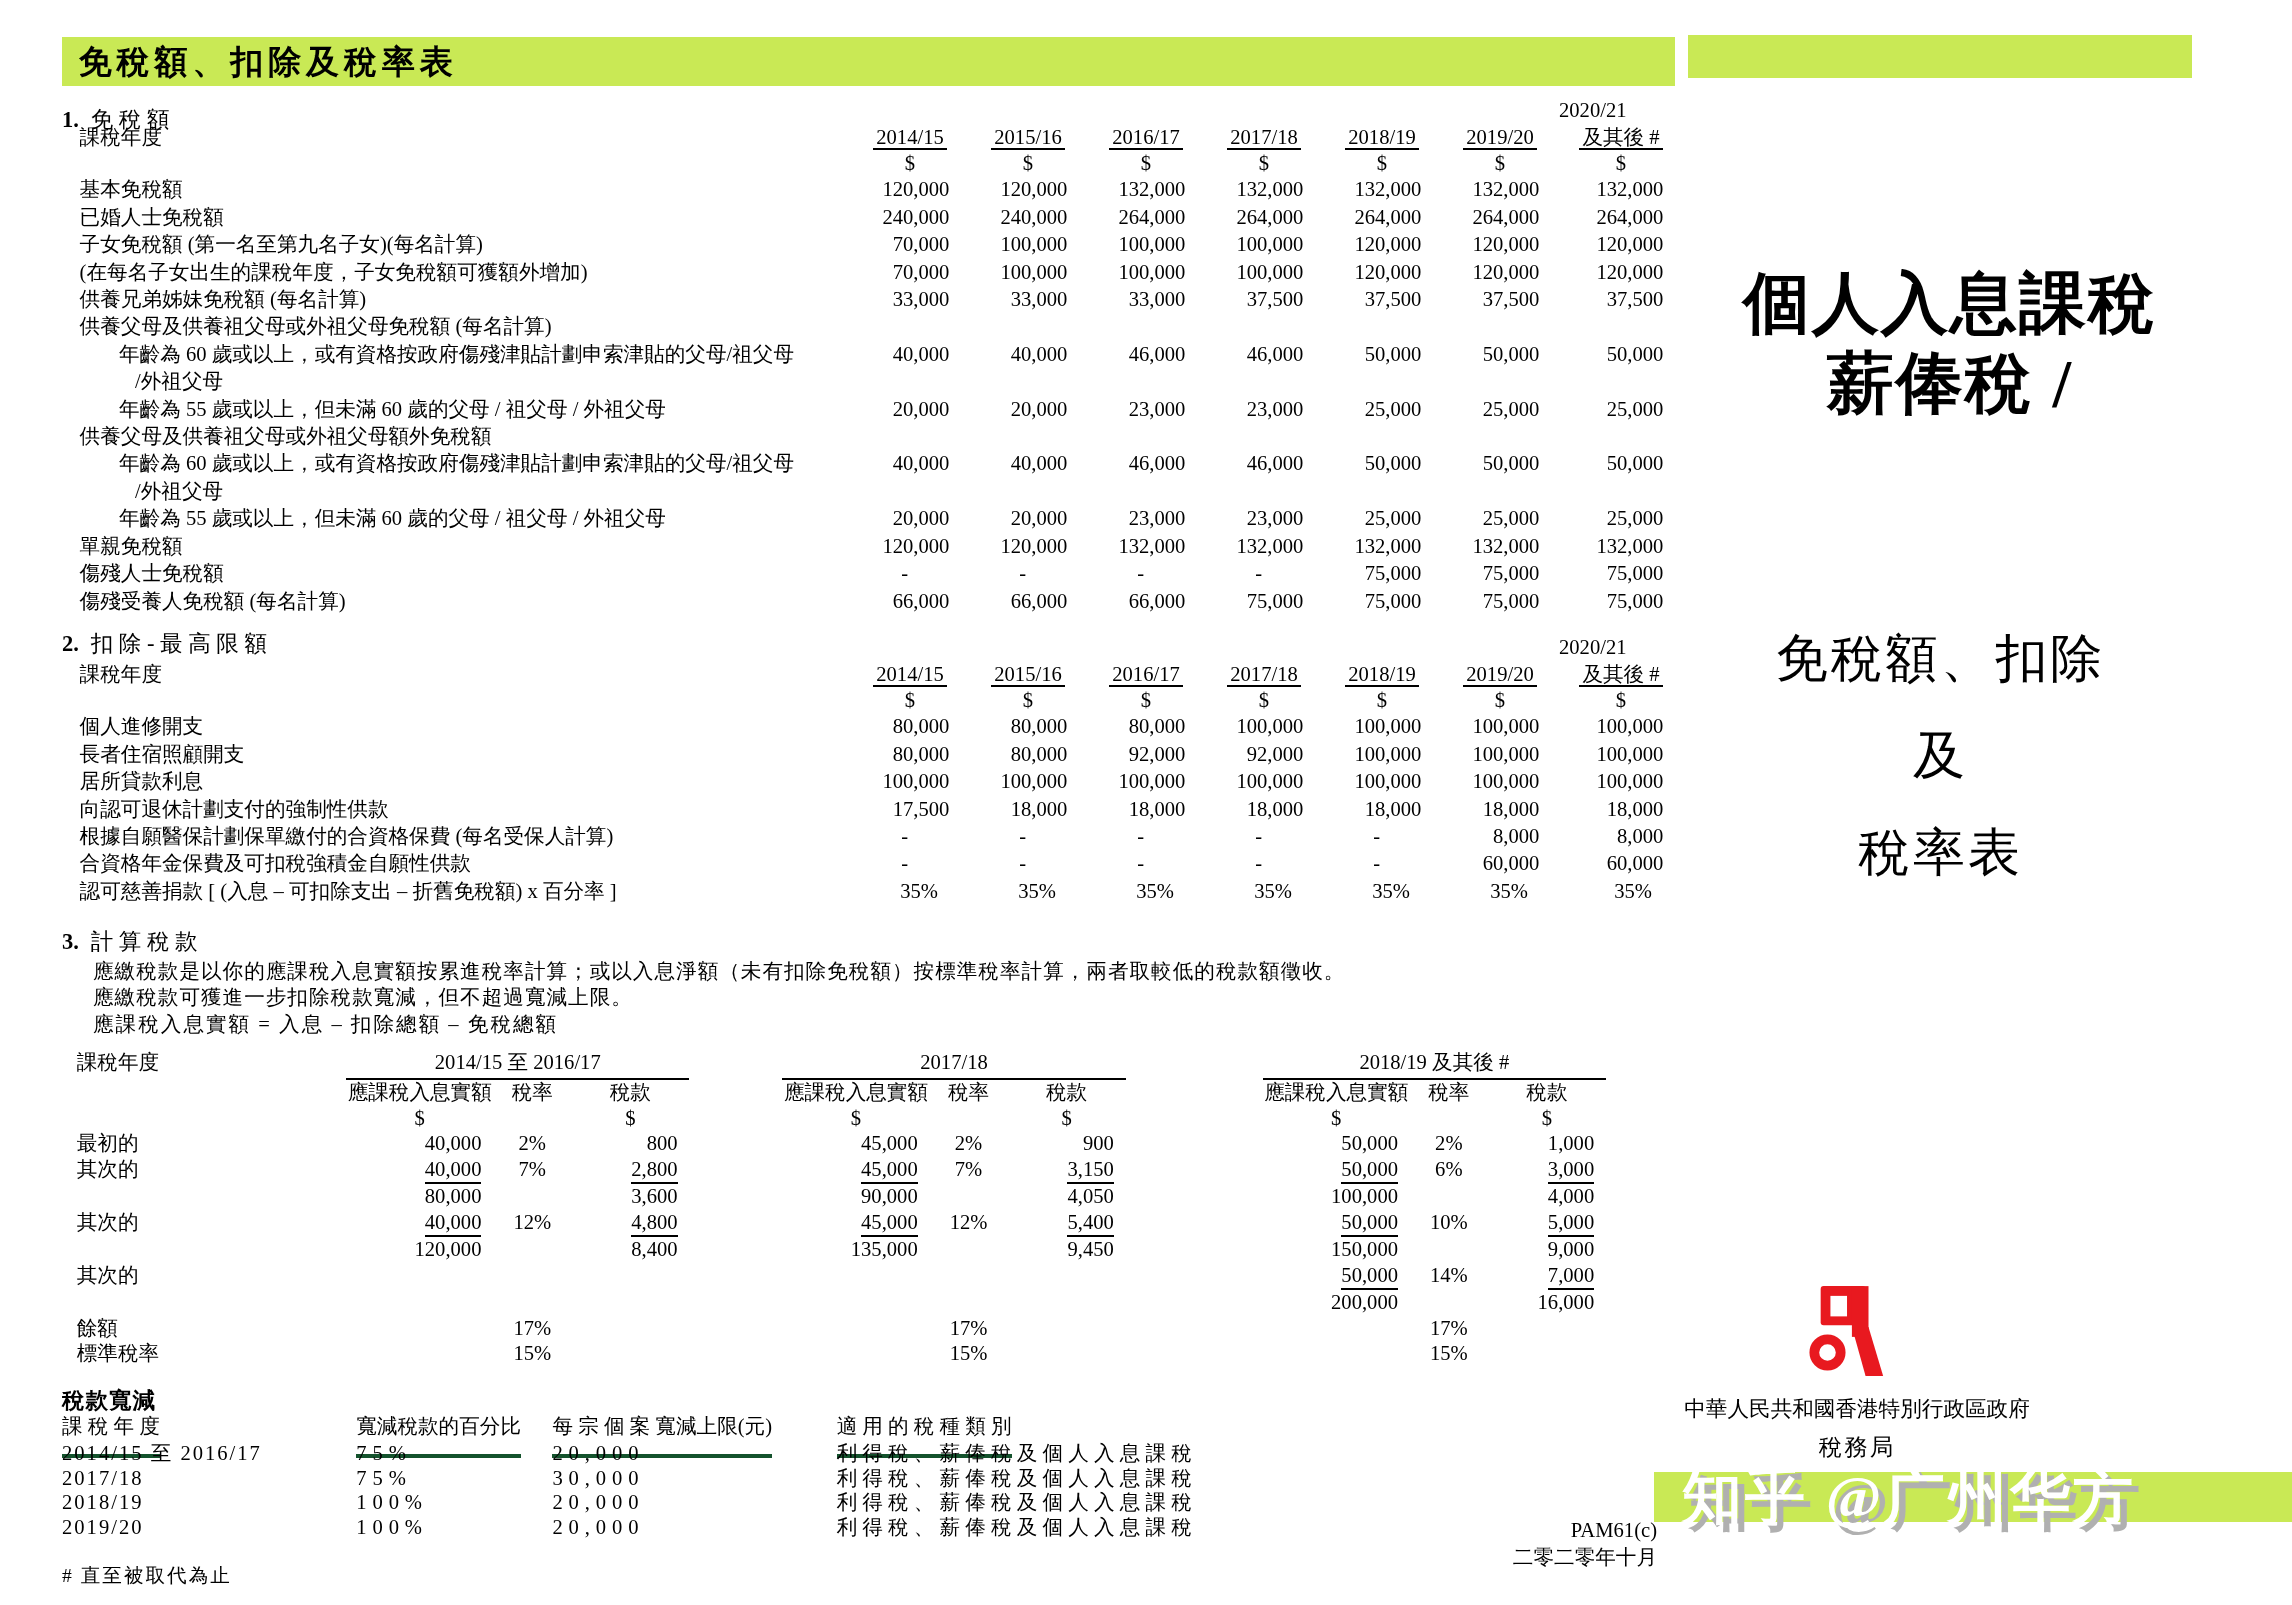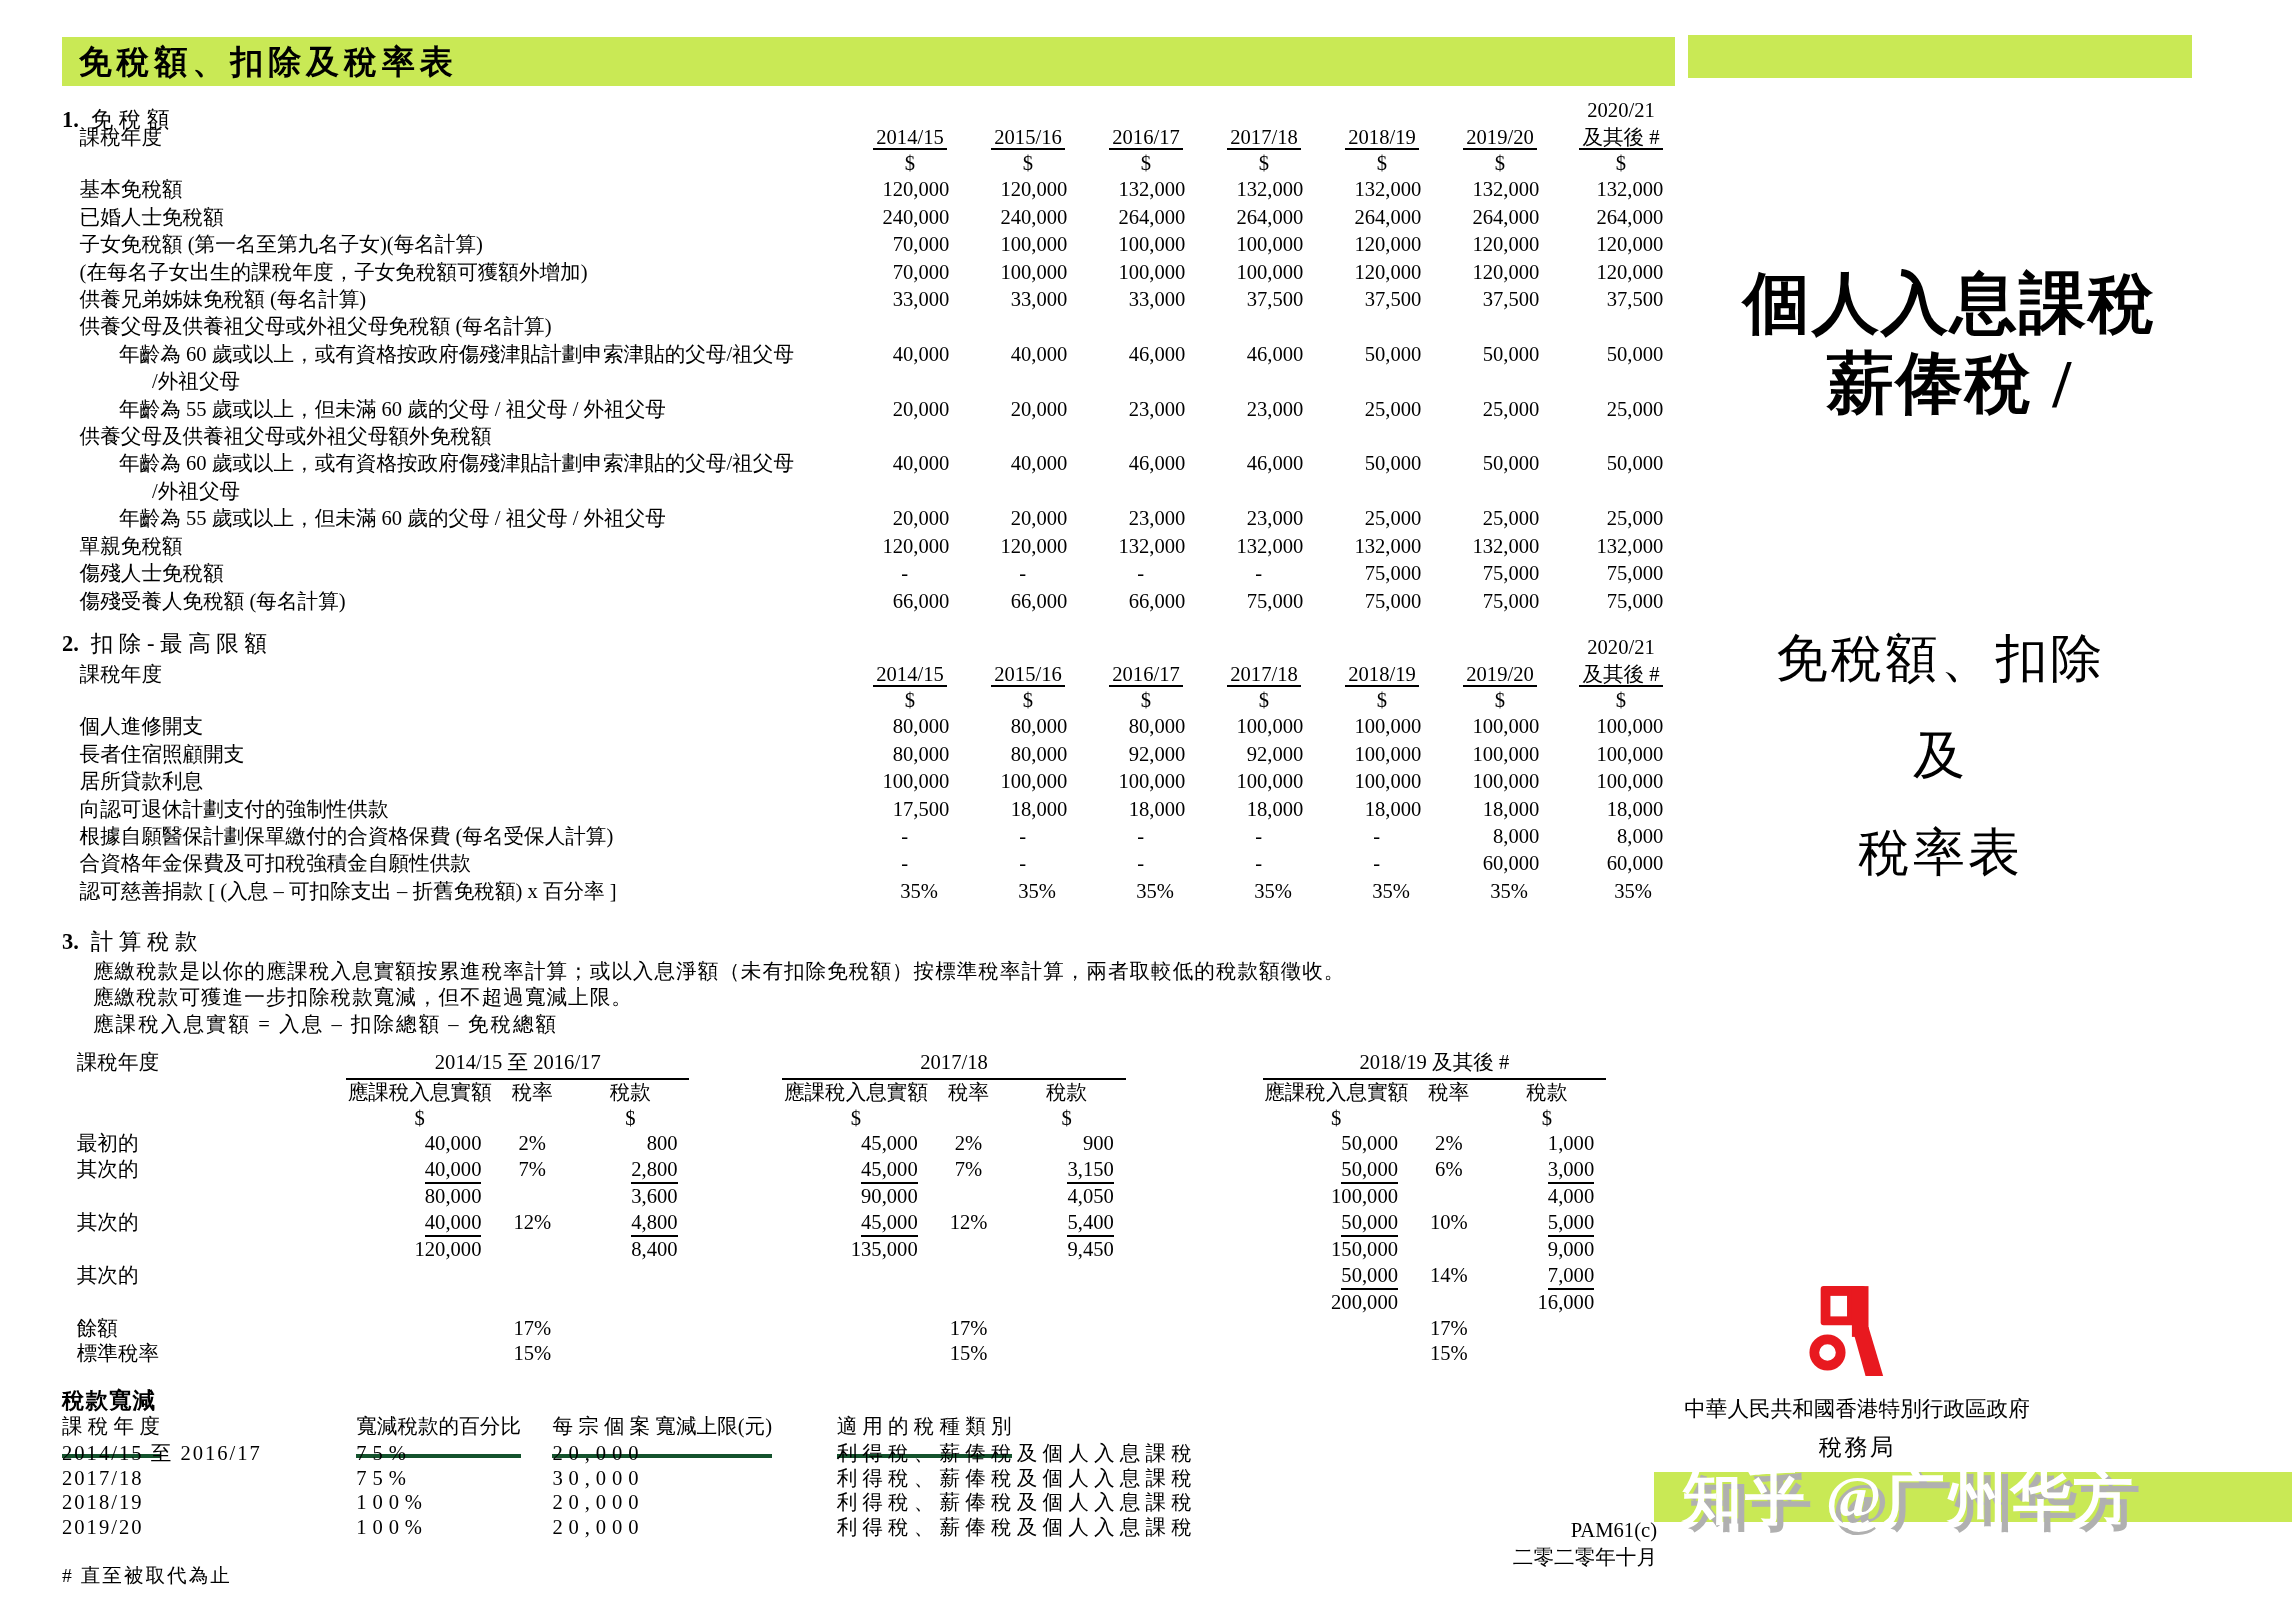--- a/index.html
+++ b/index.html
@@ -11,27 +11,27 @@
   #titlebar span{display:block;font-size:33px;font-weight:bold;letter-spacing:4.9px;line-height:51px;padding-left:16.7px}
   #rightbar{left:1688px;top:35px;width:504px;height:43px}
   .h{font-size:22.5px;white-space:nowrap}
   #h1{left:62px;top:104px}
   #h2{left:62px;top:628px}
   #h3{left:62px;top:926px}
   .h .no{font-weight:bold;margin-right:11.8px}
   .b{font-weight:normal}
   table.t{border-collapse:collapse;table-layout:fixed}
   .t td,.t th{padding:0;font-size:20.6px;line-height:27.4px;vertical-align:top;white-space:nowrap;font-weight:normal;text-align:left}
-  .t .ya{line-height:25.5px;text-align:center}
+  .t .ya{line-height:25.5px;text-align:left}
   .t .yb{text-align:center}
   .t .cur{line-height:25.5px;text-align:center}
   .yru{border-bottom:2px solid #000;padding:0 2.9px}
   .t .lbl{padding-left:17.6px}
   .t .i1{padding-left:57px}
-  .l2{margin-left:33px}
+  .l2{margin-left:16px}
   .t .n{text-align:right;padding-right:19.6px}
   .t .d{padding-right:61px}
   .t .p{padding-right:31px}
   #p1,#p2,#fm{left:93px;font-size:20.6px;letter-spacing:1px;white-space:nowrap}
   #p1{top:957px}#p2{top:983px}#fm{top:1010px;letter-spacing:2px}
   #t3{left:62px;top:1047px}
   #t3 td{line-height:25.5px}
   #t3 .gh{text-align:center;border-bottom:2.9px solid #000}
   #t3 .ch{text-align:center}
   #t3 .a{text-align:right;padding-right:11.8px}

